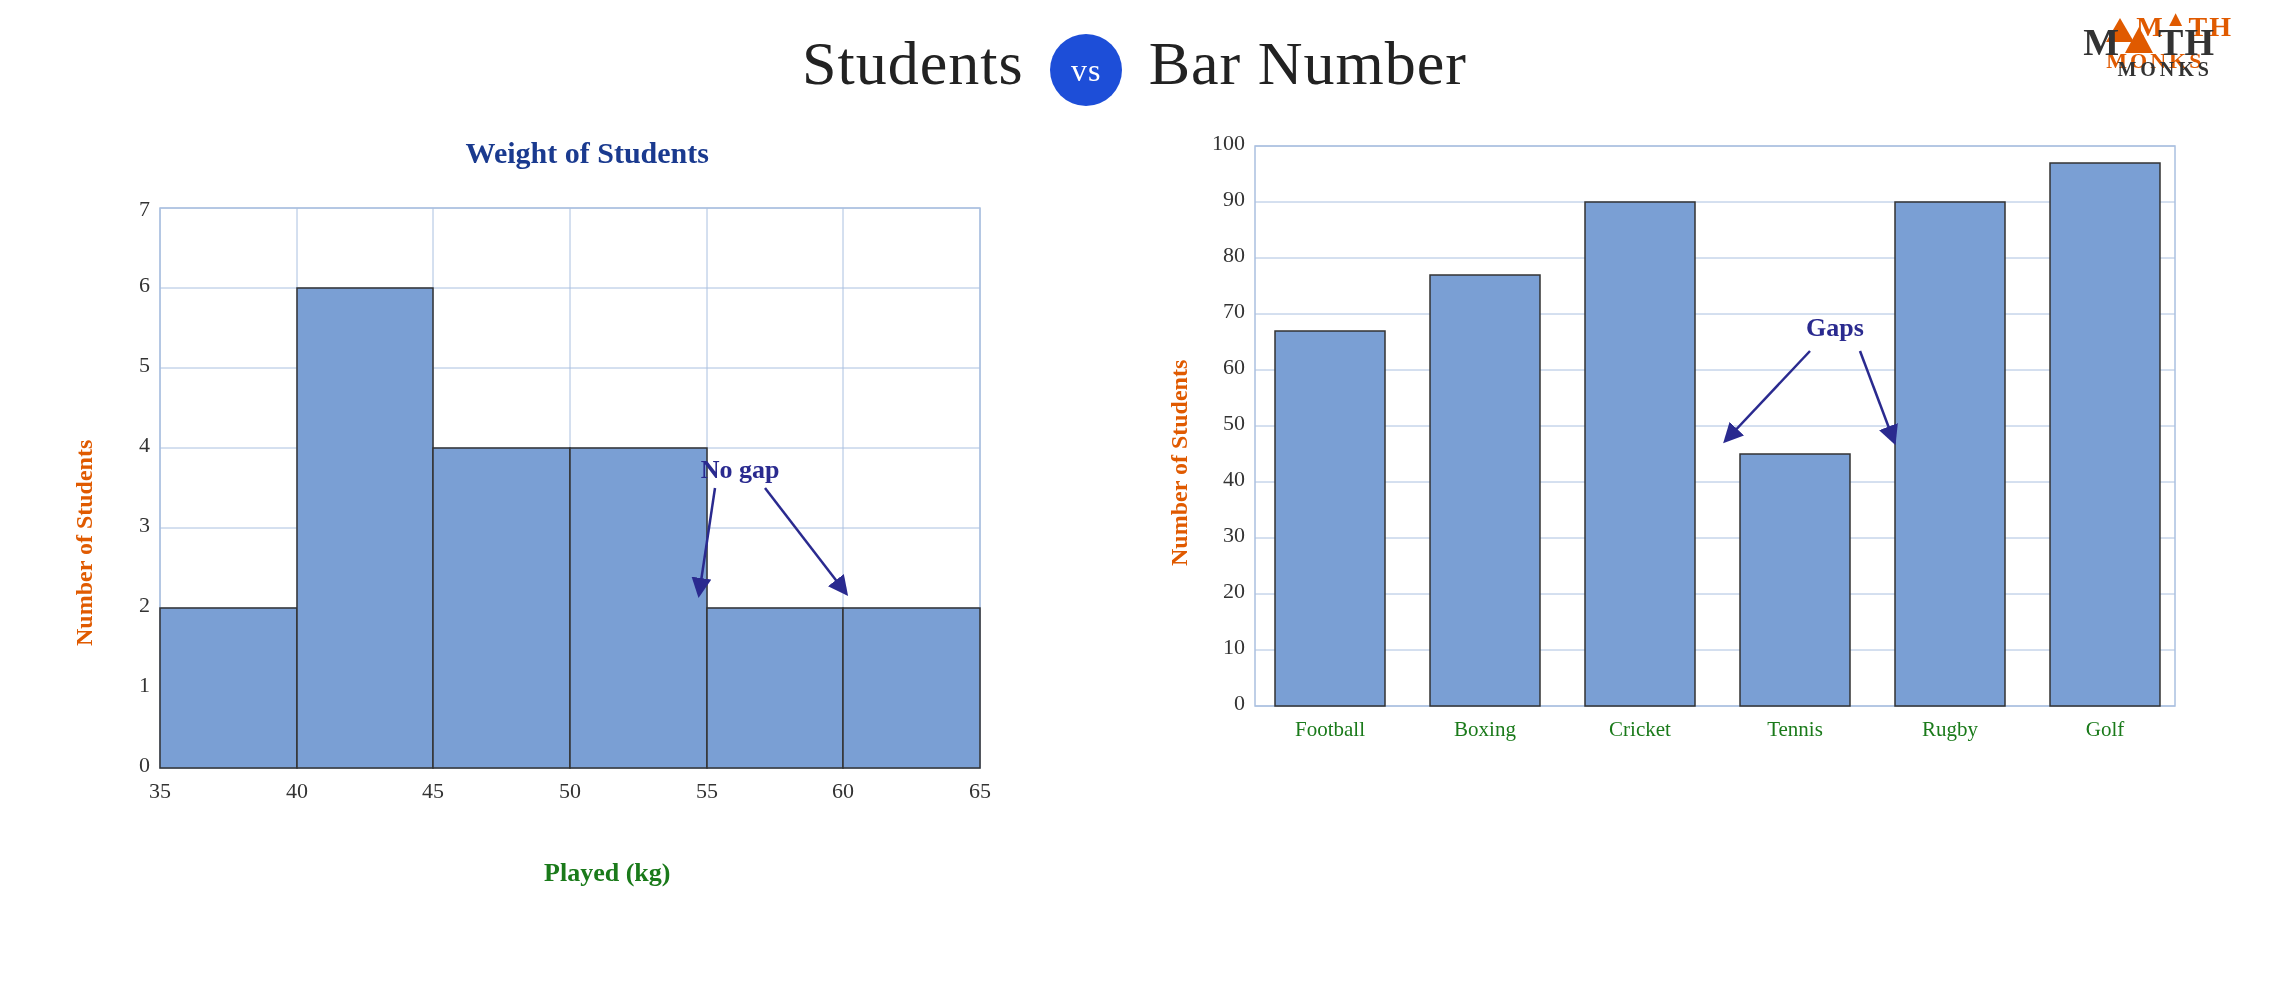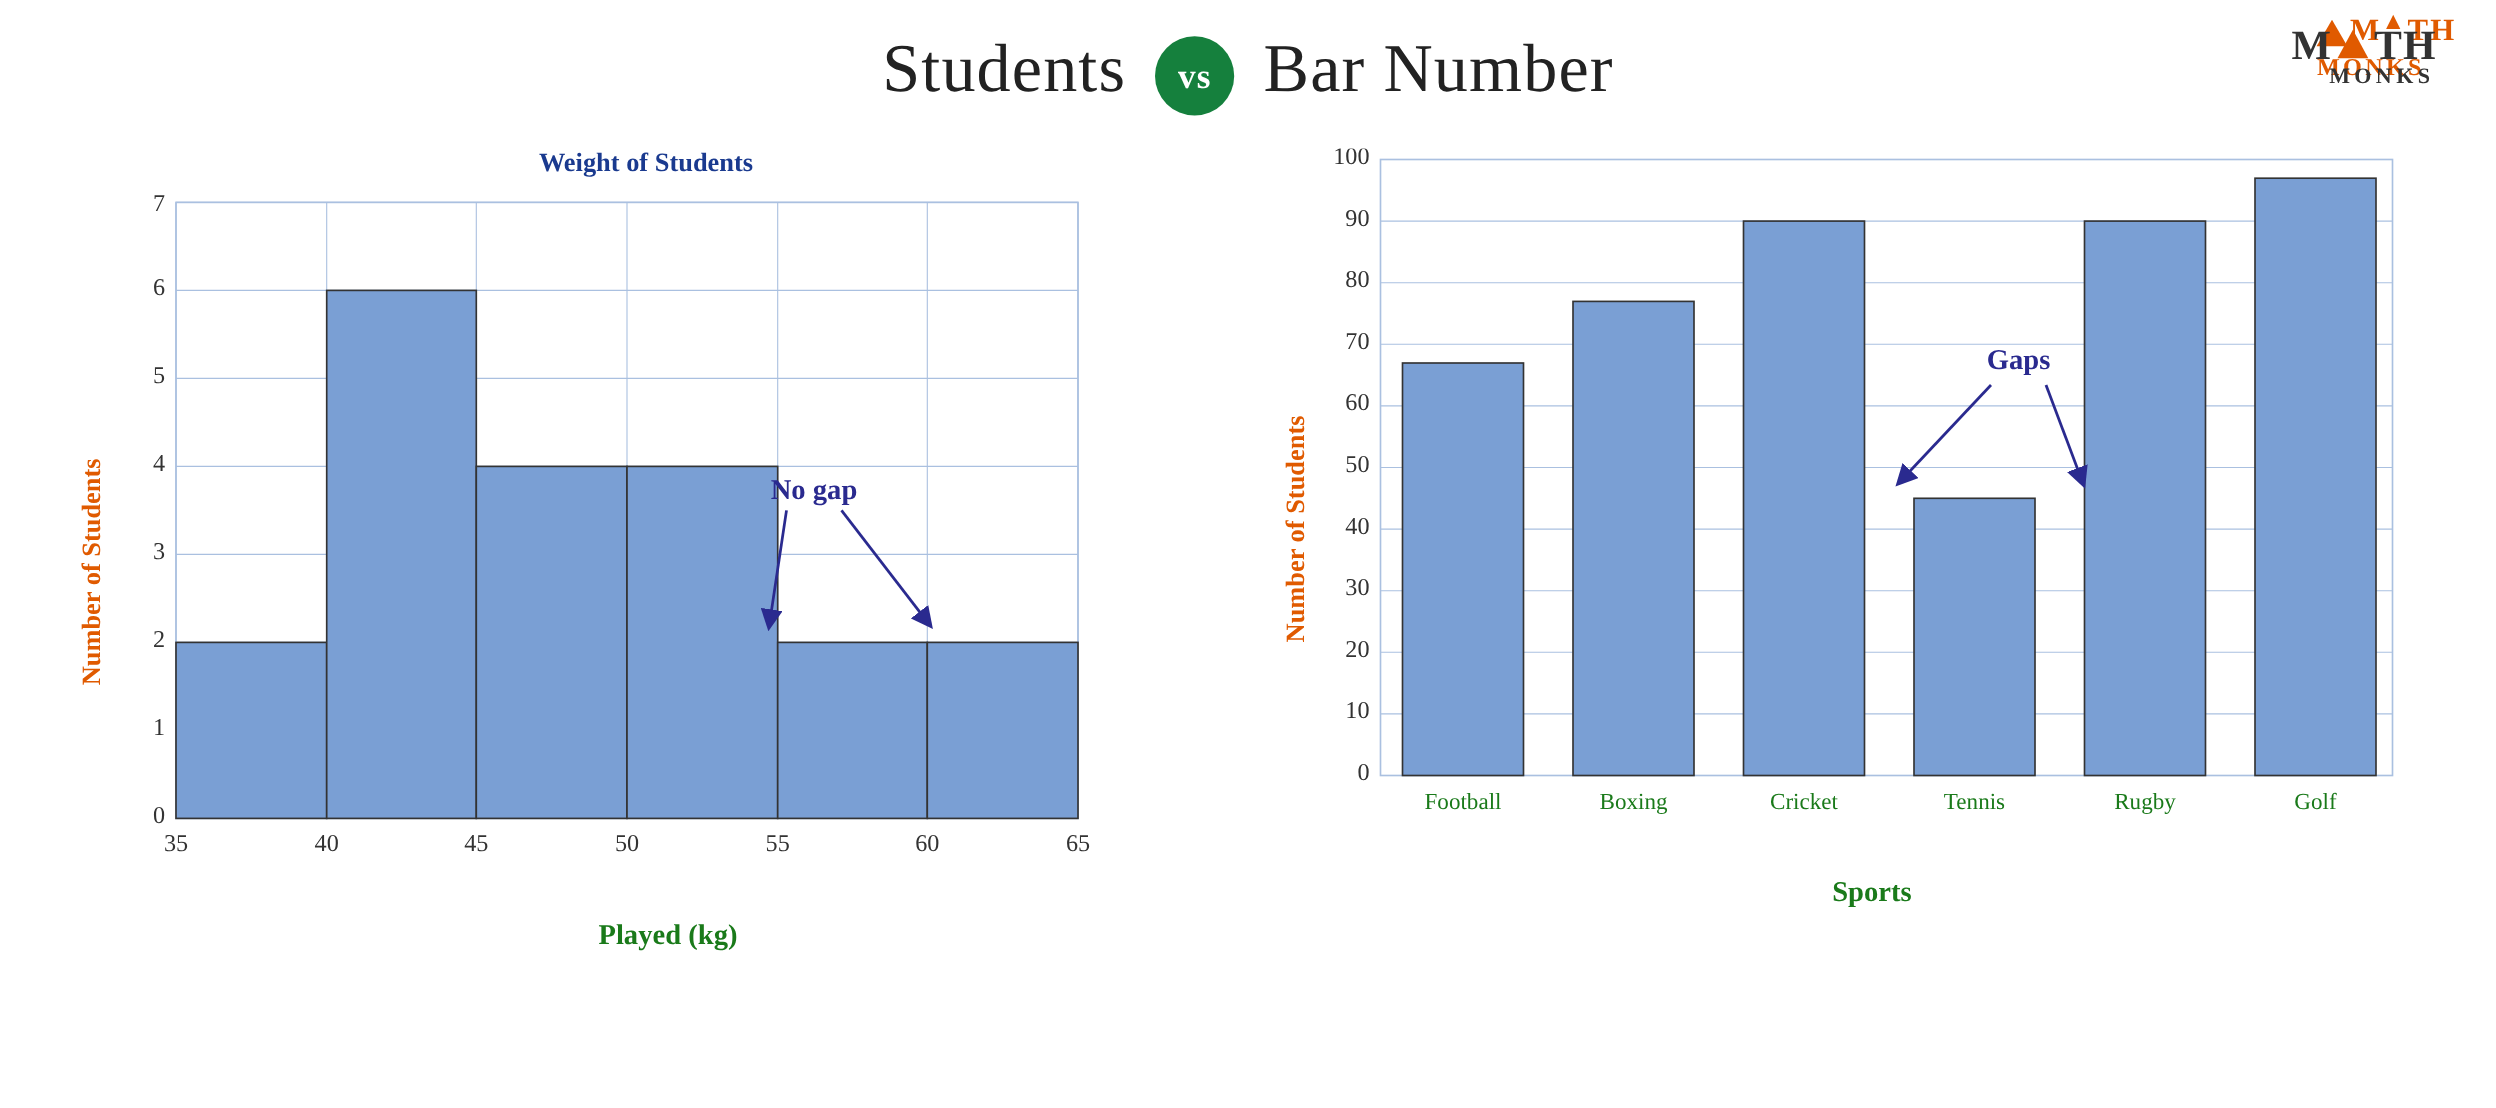--- a/index.html
+++ b/index.html
@@ -14,50 +14,50 @@
     .page-title {
       text-align: center;
       font-size: 62px;
       font-weight: 400;
       color: #222;
       padding-top: 28px;
       letter-spacing: 1px;
     }
     .vs-badge {
       display: inline-block;
-      background: #15803d;
+      background: #1d4ed8;
       color: #fff;
       border-radius: 50%;
       width: 72px;
       height: 72px;
       line-height: 72px;
       font-size: 32px;
-      font-weight: bold;
+      font-weight: normal;
       text-align: center;
       vertical-align: middle;
       margin: 0 10px;
     }
     .charts-container {
       display: flex;
       flex-direction: row;
       justify-content: space-around;
       align-items: flex-start;
       padding: 30px 60px 0 60px;
       gap: 40px;
     }
     .chart-wrapper {
       flex: 1;
       position: relative;
     }
     .chart-title {
       text-align: center;
-      font-size: 24px;
+      font-size: 30px;
       font-weight: bold;
       color: #1a3a8f;
-      margin-bottom: 12px;
+      margin-bottom: 28px;
     }
     .chart-area {
       position: relative;
       display: flex;
       flex-direction: row;
       align-items: stretch;
     }
     .y-axis-label {
       writing-mode: vertical-rl;
       transform: rotate(180deg);
@@ -244,21 +244,20 @@
           <line x1="615" y1="215" x2="535" y2="300" stroke="#2a2a8f" stroke-width="2.5" marker-end="url(#arrow2)"></line>
 
           <line x1="665" y1="215" x2="697" y2="300" stroke="#2a2a8f" stroke-width="2.5" marker-end="url(#arrow2)"></line>
 
           <defs>
             <marker id="arrow2" markerWidth="8" markerHeight="8" refX="4" refY="4" orient="auto">
               <path d="M0,0 L0,8 L8,4 z" fill="#2a2a8f"></path>
             </marker>
           </defs>
         </svg>
-        <div class="x-axis-label">Sports</div>
       </div>
     </div>
   </div>
 </div>
 
 <div style="position:absolute;top:20px;right:50px;display:flex;align-items:center;gap:4px;">
   <span style="font-size:38px;font-weight:900;color:#333;letter-spacing:1px;">M</span>
   <span style="display:inline-block;width:0;height:0;border-left:14px solid transparent;border-right:14px solid transparent;border-bottom:26px solid #e05a00;margin:0 1px 4px 1px;"></span>
   <span style="font-size:38px;font-weight:900;color:#333;letter-spacing:1px;">TH</span>
   <br>

